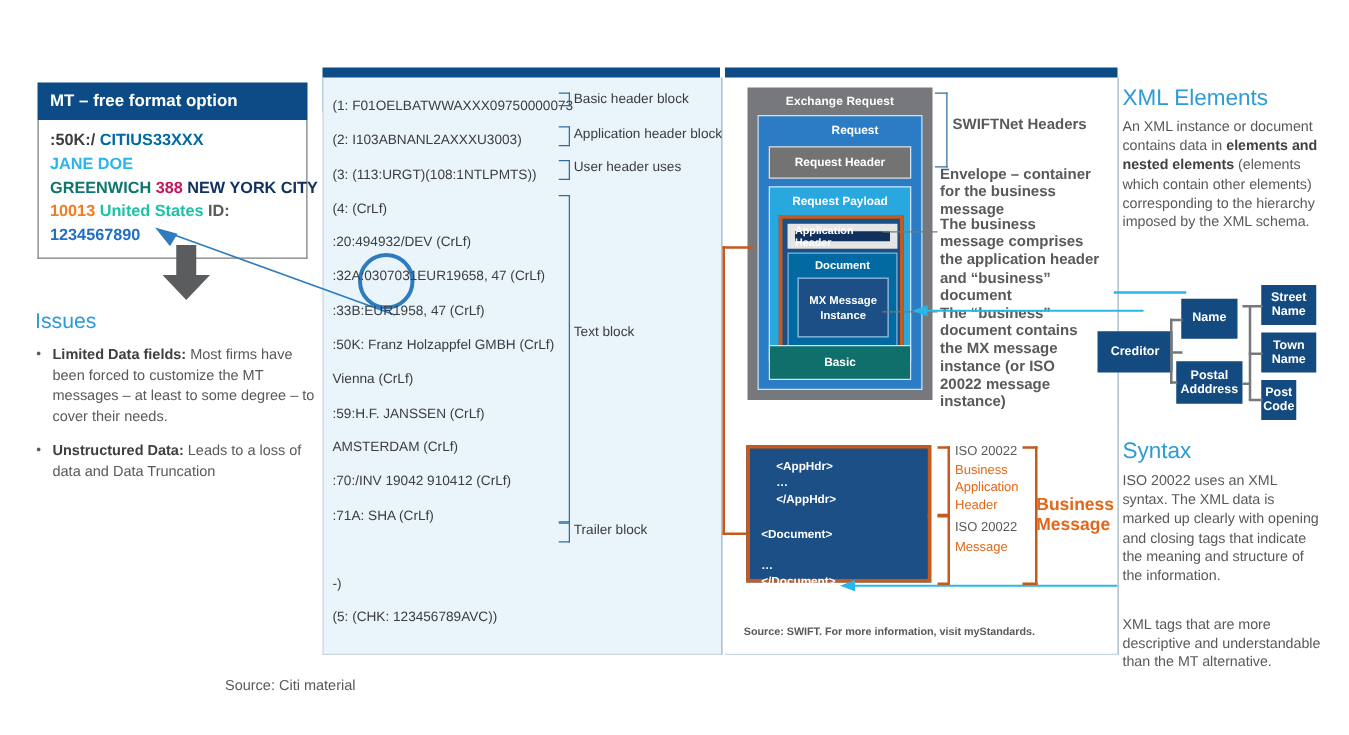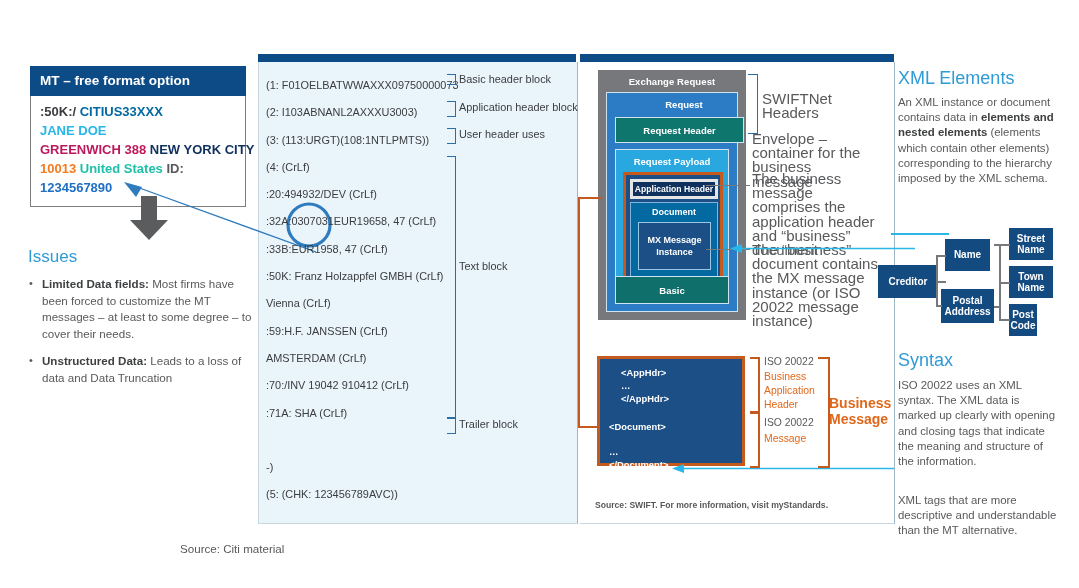--- a/index.html
+++ b/index.html
@@ -128,41 +128,41 @@
     position: absolute; left: 8px; top: 22px; width: 132px; height: 220px;
     background: #2b7cc4; border: 1.5px solid #cfe3f2;
     box-sizing: border-box;
     padding-left: 24px;
   }
   #req-title {
     color: #fff; font-weight: bold; font-size: 9.5px;
     text-align: center; padding-top: 6px;
   }
   #req-header {
-    position: absolute; left: 8px; top: 24px; width: 129px; height: 26px;
-    background: #0f766e; border: 1.5px solid #cfe3f2; box-sizing: border-box;
+    position: absolute; left: 8px; top: 24px; width: 114px; height: 26px;
+    background: #737373; border: 1.5px solid #cfe3f2; box-sizing: border-box;
     color: #fff; font-weight: bold; font-size: 9.5px;
     display: flex; align-items: center; justify-content: center;
   }
   #req-payload {
     position: absolute; left: 8px; top: 56px; width: 114px; height: 140px;
     background: #29a8e0; border: 1.5px solid #cfe3f2; box-sizing: border-box;
   }
   #req-payload-title {
     color: #fff; font-weight: bold; font-size: 9.5px;
     text-align: center; padding-top: 6px;
   }
   #biz-msg {
     position: absolute; left: 7px; top: 22px; width: 100px; height: 110px;
     border: 3px solid #c45a1e; box-sizing: border-box;
     background: #1b4f86;
   }
   #app-header {
     position: absolute; left: 4px; top: 4px; width: 88px; height: 20px;
-    background: #10305e; border: 3px solid #e5e5e5; box-sizing: border-box;
+    background: #10305e; border: 6px solid #e5e5e5; box-sizing: border-box;
     color: #fff; font-weight: bold; font-size: 8.6px;
     display: flex; align-items: center; justify-content: center;
   }
   #document-box {
     position: absolute; left: 4px; top: 27px; width: 88px; height: 75px;
     background: #0369a1; border: 1px solid #7fb2dd; box-sizing: border-box;
   }
   #document-title {
     color: #fff; font-weight: bold; font-size: 9px;
     text-align: center; padding-top: 4px;
@@ -176,22 +176,23 @@
   }
   #crypto {
     position: absolute; left: 8px; top: 183px; width: 114px; height: 28px;
     background: #0f6f6b; border: 1.5px solid #cfe3f2; box-sizing: border-box;
     color: #fff; font-weight: bold; font-size: 9.5px;
     display: flex; align-items: center; justify-content: center;
   }
 
   
   .iso-note {
-    position: absolute; font-size: 15px; line-height: 14.2px;
+    position: absolute; font-size: 12px; line-height: 14.2px;
     color: #58595b;
+    font-weight: bold;
   }
 
   
   #swift-br {
     left: 748px; top: 74px; width: 9px; height: 58px;
     border: 1.5px solid #2e6da4; border-left: none;
   }
 
   
   .leader { position: absolute; background: #77787b; }
@@ -276,21 +277,21 @@
 </div>
 
 <div class="abs" id="panel-mt"></div>
 <div class="abs" id="panel-iso"></div>
 
 <div class="abs" id="mtbox">
   <div id="mtbox-title">MT – free format option</div>
   <div id="mtbox-body">
       <div class="ln"><span style="color: rgb(59, 61, 64);">:50K:/ </span><span style="color: #0369a1;">CITIUS33XXX</span></div>
       <div class="ln"><span style="color: rgb(41, 182, 232);">JANE DOE</span></div>
-      <div class="ln"><span style="color: #be185d;">GREENWICH </span><span style="color: rgb(194, 24, 91);">388 </span><span style="color: rgb(16, 48, 94);">NEW YORK CITY</span></div>
+      <div class="ln"><span style="color: #0f766e;">GREENWICH </span><span style="color: rgb(194, 24, 91);">388 </span><span style="color: rgb(16, 48, 94);">NEW YORK CITY</span></div>
       <div class="ln"><span style="color: rgb(244, 123, 32);">10013 </span><span style="color: rgb(31, 192, 168);">United States </span><span style="color: rgb(88, 89, 91);">ID:</span></div>
       <div class="ln"><span style="color: rgb(31, 111, 196);">1234567890</span></div>
     </div>
 </div>
 
 <svg class="abs" id="down-arrow" viewBox="0 0 38 44">
   <polygon points="11,0 27,0 27,24 38,24 19,44 0,24 11,24" fill="#5a5c5e"></polygon>
 </svg>
 
 <svg class="abs" id="callout-arrow" viewBox="0 0 200 78">

